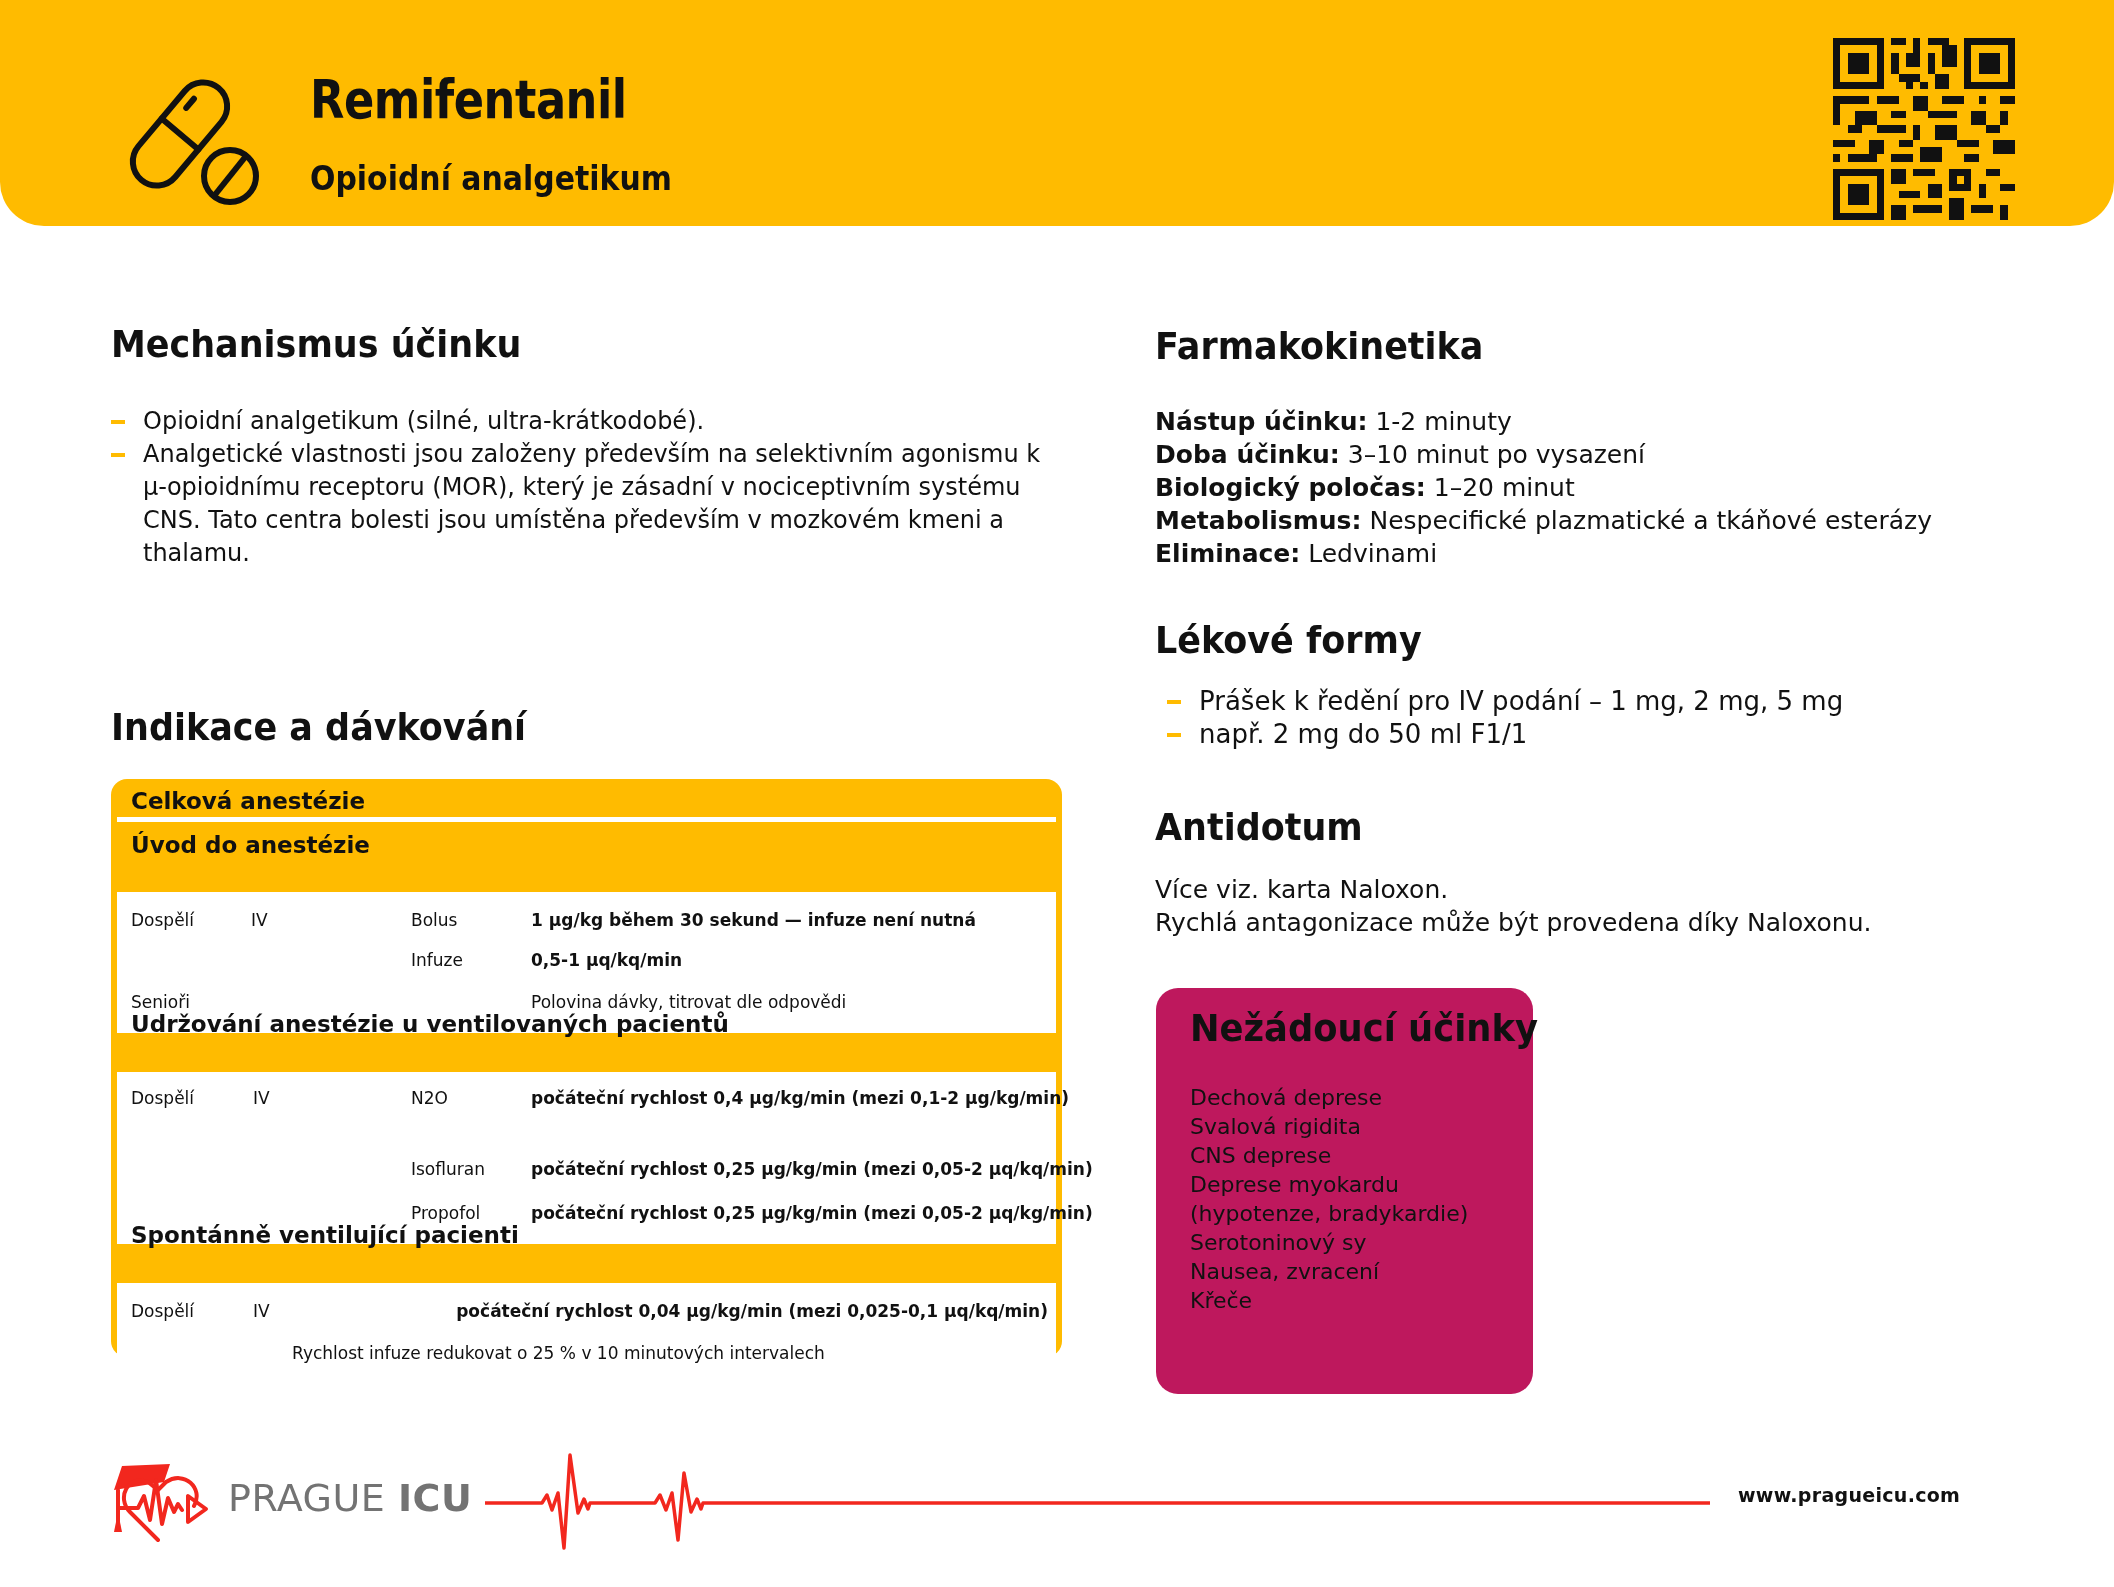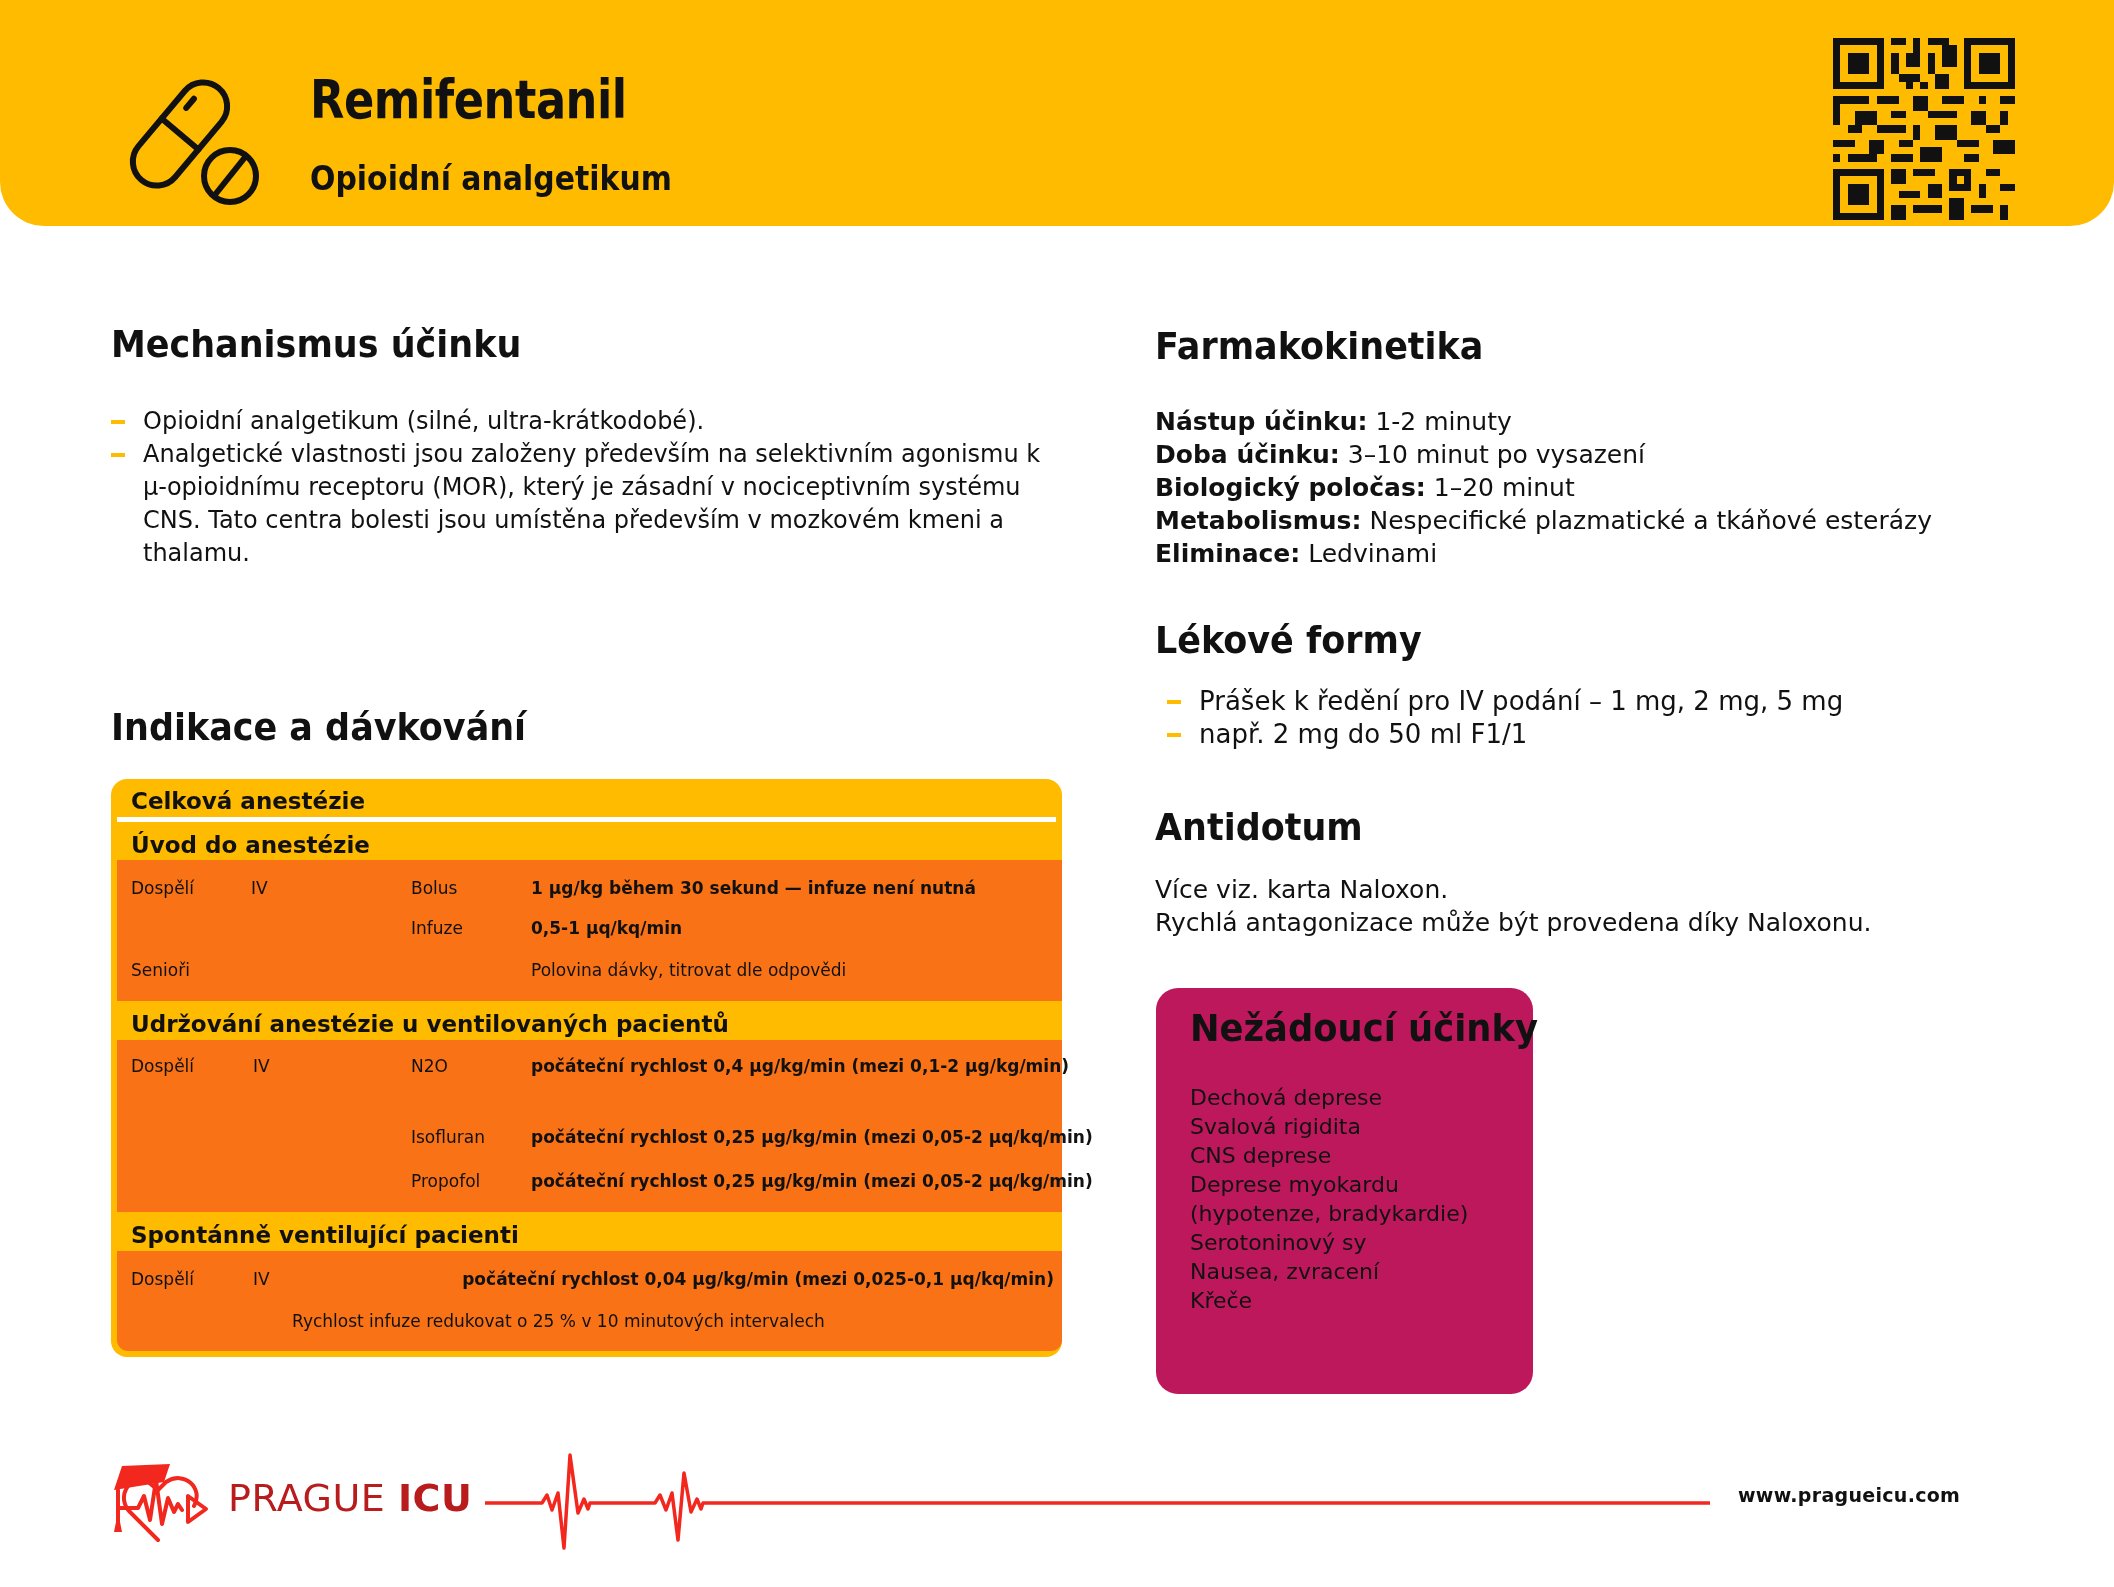--- a/index.html
+++ b/index.html
@@ -64,33 +64,33 @@
     position:absolute; left:34px; top:95px; margin:0; padding:0; list-style:none;
     font-size:22px; line-height:29px; color:#111;
   }
 
   
   .dose {
     position:absolute; left:111px; top:779px; width:951px; height:578px;
     background:#FFBB00; border-radius:16px;
   }
   .dose .inner-white {
-    position:absolute; left:6px; right:0; background:#f97316;
+    position:absolute; left:6px; right:6px; background:#ffffff;margin-top:32px;
   }
   .dose .sec {
     position:absolute; left:20px; font-size:23px; font-weight:bold; color:#111; white-space:nowrap;
   }
   .dose .cell { position:absolute; font-size:17px; color:#111; white-space:nowrap; }
   .dose .cell.b { font-weight:bold; }
   .dose .rule { position:absolute; left:6px; right:6px; height:5px; background:#fff; }
 
   
   .logo-icon { position:absolute; left:108px; top:1460px; width:106px; height:84px; }
   .logo-text {
-    position:absolute; left:228px; top:1476px; font-size:38px; color:#b91c1c; letter-spacing:0.5px;
+    position:absolute; left:228px; top:1476px; font-size:38px; color:#737373; letter-spacing:0.5px;
     white-space:nowrap;
   }
   .logo-text b { font-weight:bold; }
   .ecg { position:absolute; left:480px; top:1445px; width:1235px; height:110px; }
   .url {
     position:absolute; left:1738px; top:1484px; font-size:19px; font-weight:bold; color:#111;
     letter-spacing:0.3px;
   }
 </style>
 </head>

